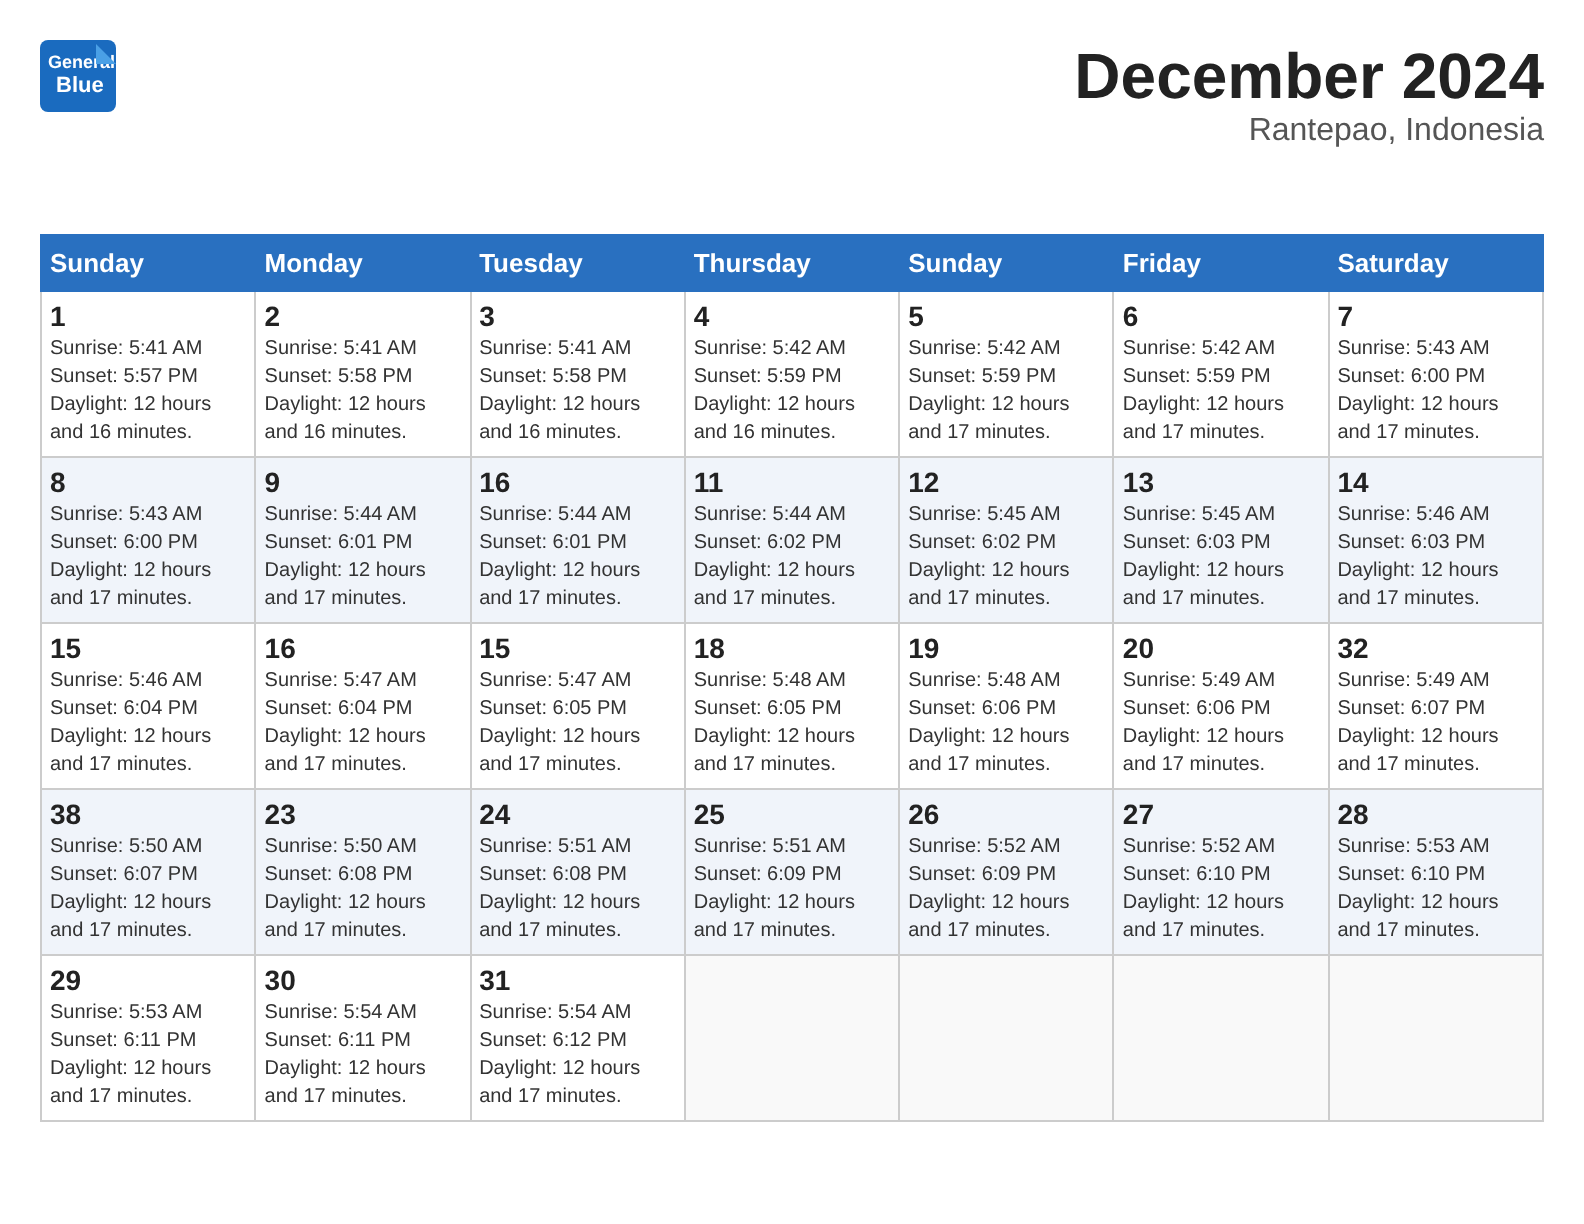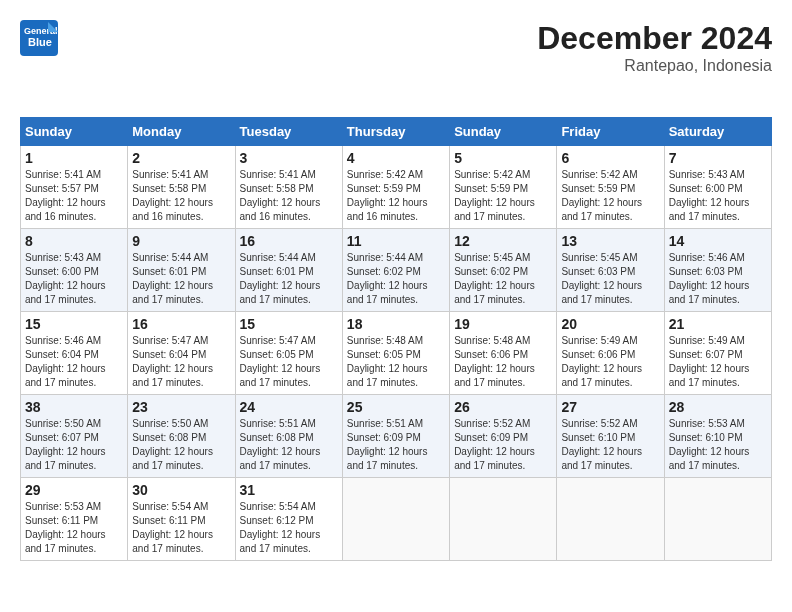--- a/index.html
+++ b/index.html
@@ -249,21 +249,21 @@
 and 17 minutes.</div>
         </td>
         <td>
           <span class="day-num">20</span>
           <div class="day-info" style="white-space: pre-line;">Sunrise: 5:49 AM
 Sunset: 6:06 PM
 Daylight: 12 hours
 and 17 minutes.</div>
         </td>
         <td>
-          <span class="day-num">21</span>
+          <span class="day-num">32</span>
           <div class="day-info" style="white-space: pre-line;">Sunrise: 5:49 AM
 Sunset: 6:07 PM
 Daylight: 12 hours
 and 17 minutes.</div>
         </td>
       </tr>
       <tr>
         <td>
           <span class="day-num">38</span>
           <div class="day-info" style="white-space: pre-line;">Sunrise: 5:50 AM

